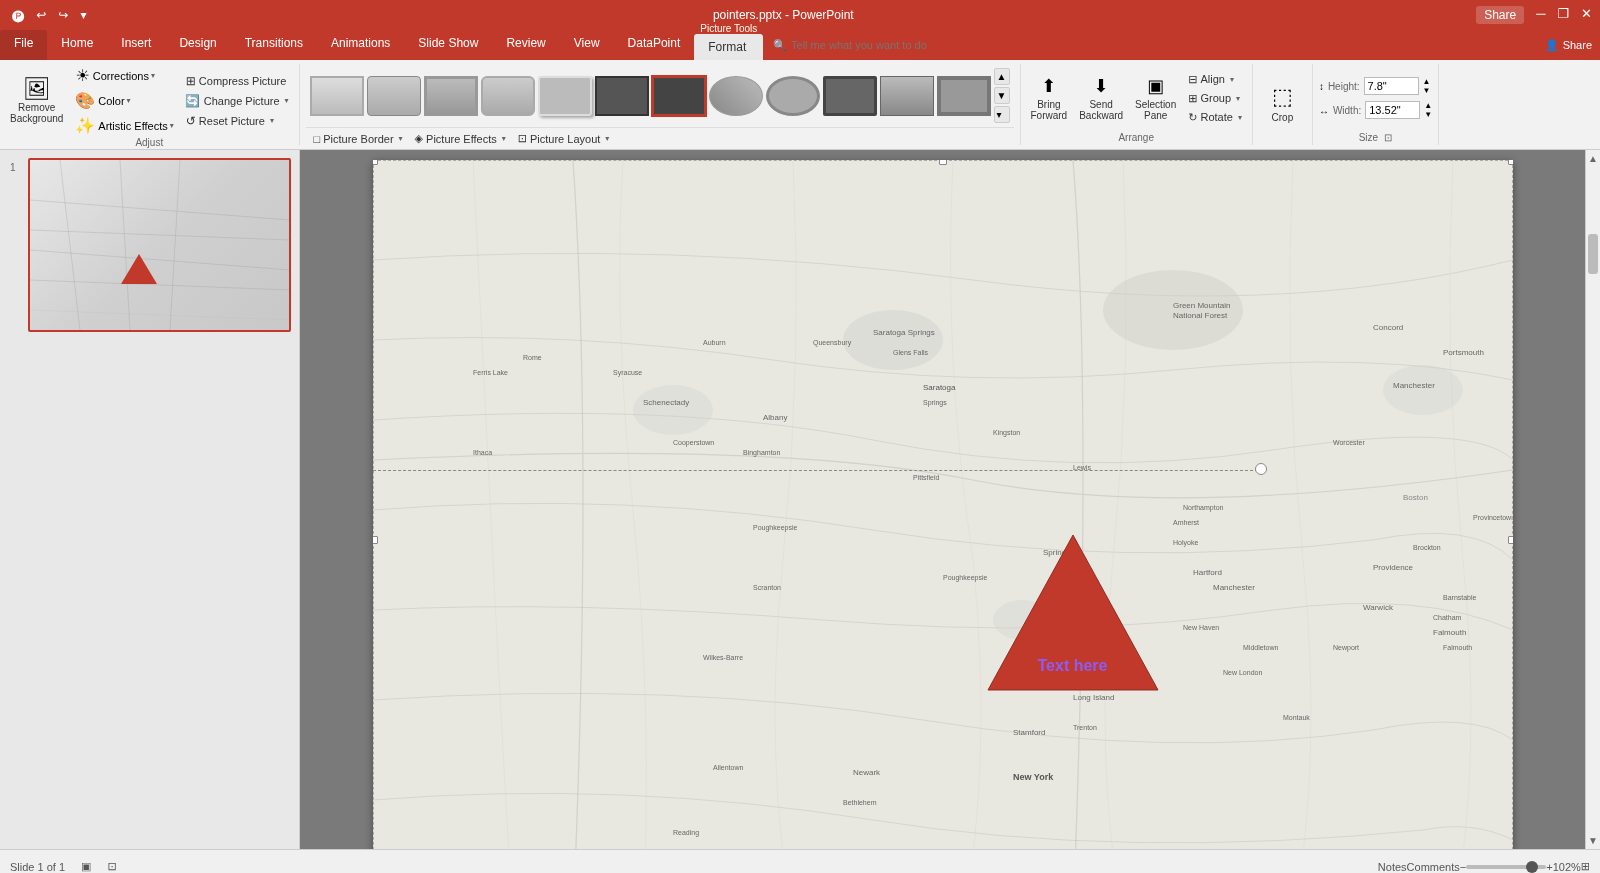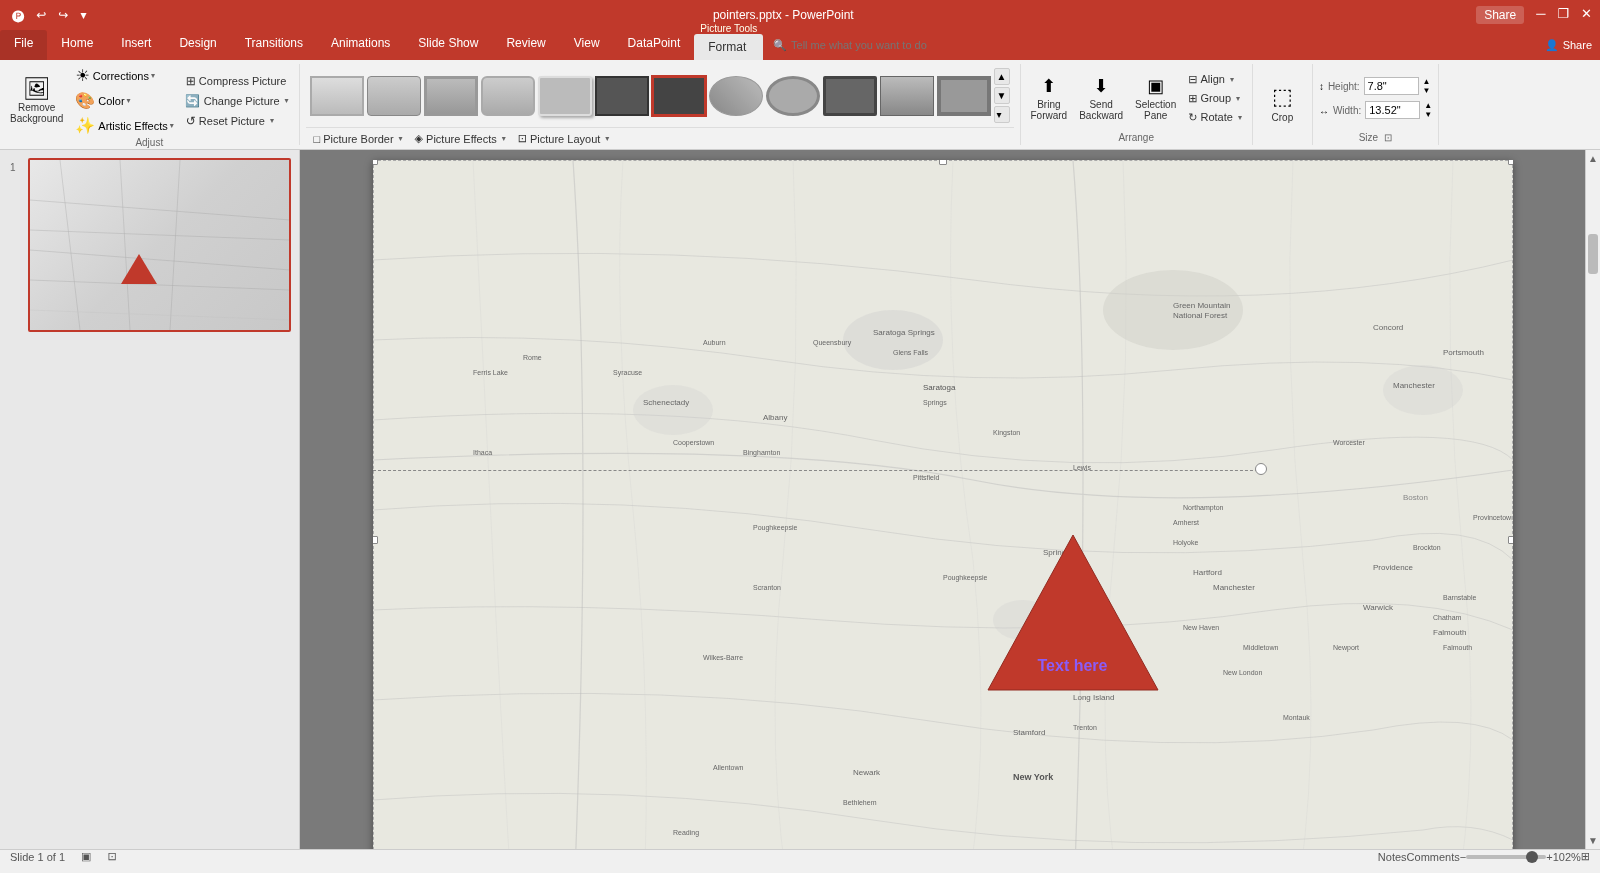--- a/index.html
+++ b/index.html
@@ -242,21 +242,21 @@
     .scroll-btn { font-size: 10px; padding: 3px; cursor: pointer; color: #666; }
     .scroll-track { flex: 1; width: 100%; background: #f0f0f0; position: relative; }
     .scroll-thumb { position: absolute; top: 10%; width: 10px; height: 40px; background: #bbb; border-radius: 3px; left: 2px; }
 
     
     #status-bar {
       height: 24px;
       background: #f0f0f0;
       border-top: 1px solid #ccc;
       display: flex;
-      align-items: flex-start;
+      align-items: flex-end;
       padding: 0 10px;
       justify-content: space-between;
       font-size: 11px;
       color: #555;
     }
     .status-left { display: flex; gap: 16px; align-items: center; }
     .status-right { display: flex; align-items: center; }
     .zoom-slider { width: 80px; height: 4px; background: #bbb; border-radius: 2px; position: relative; }
     .zoom-slider-thumb { position: absolute; width: 12px; height: 12px; background: #555; border-radius: 50%; top: -4px; left: 75%; }
 

